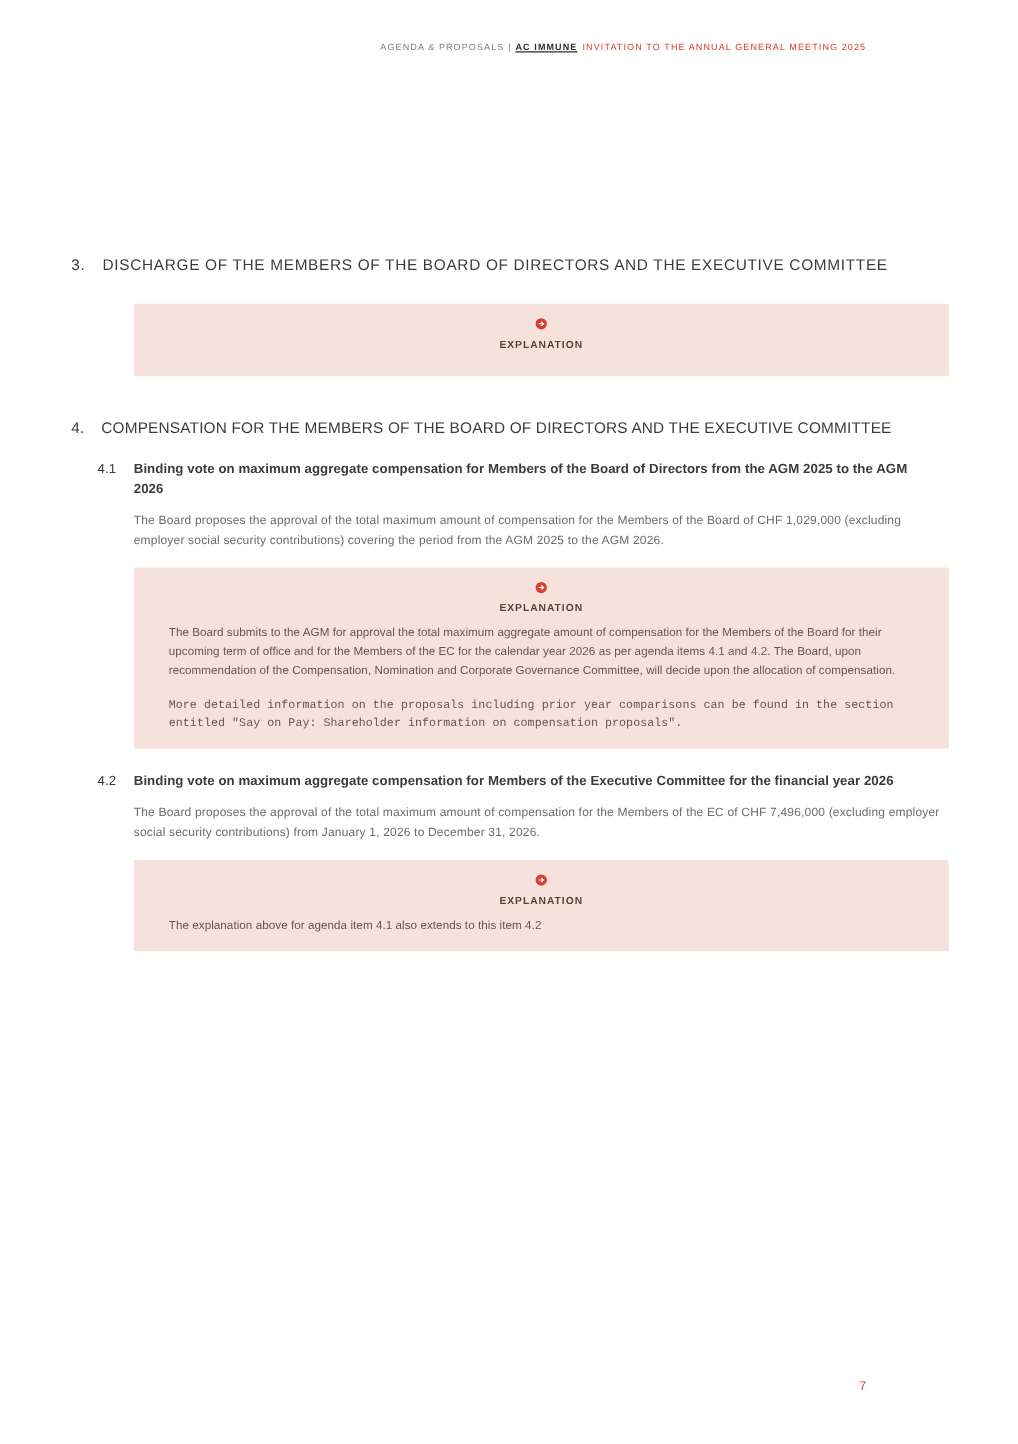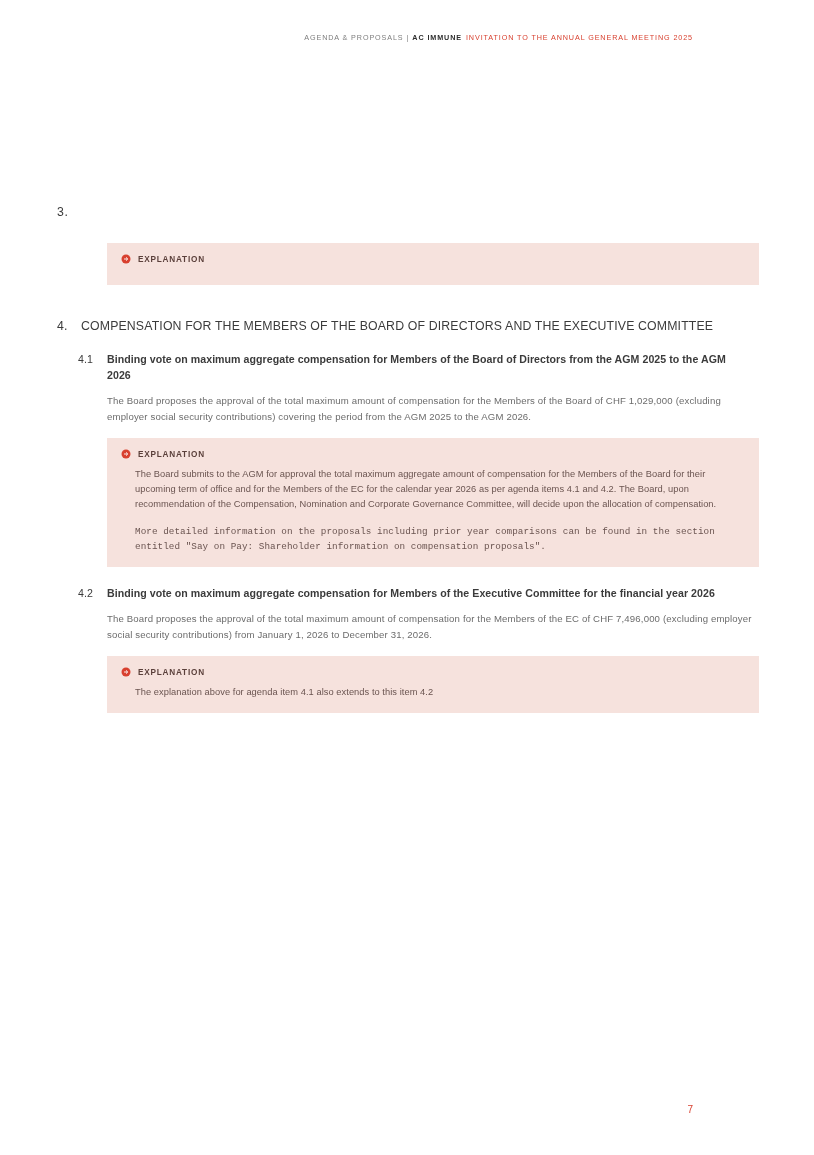--- a/index.html
+++ b/index.html
@@ -39,20 +39,21 @@
     color: #7d7d7d;
   }
   .header .h-sep {
     color: #7d7d7d;
     margin: 0 3px;
   }
   .header .h-brand {
     color: #2d2d2d;
     font-weight: bold;
     letter-spacing: 0.9px;
+    text-decoration: underline;
   }
   .header .h-red {
     color: #d8402f;
     margin-left: 4px;
     letter-spacing: 0.9px;
   }
 
   
   .content {
     position: absolute;
@@ -130,20 +131,21 @@
     margin-right: 55px;
     padding: 11px 14px 13px 14px;
     box-sizing: border-box;
     margin-top: 14px;
   }
   .expl-head {
     display: flex;
     align-items: center;
     gap: 7px;
     margin-bottom: 8px;
+    flex-direction: column;
   }
   .expl-icon {
     width: 10px;
     height: 10px;
     flex: 0 0 10px;
     position: relative;
   }
   .expl-icon svg { display: block; }
   .expl-title {
     font-size: 8.2px;
@@ -185,20 +187,21 @@
     <span class="h-sep">|</span>
     <span class="h-brand">AC IMMUNE</span>
     <span class="h-red">INVITATION TO THE ANNUAL GENERAL MEETING 2025</span>
   </div>
 
   <div class="content">
 
     <div class="section">
       <div class="sec-head">
         <span class="num">3.</span>
+        <span class="txt">DISCHARGE OF THE MEMBERS OF THE BOARD OF DIRECTORS AND THE EXECUTIVE COMMITTEE</span>
       </div>
       <div class="gap-sm"></div>
 
       <div class="expl">
         <div class="expl-head">
           <span class="expl-icon">
             <svg width="10" height="10" viewBox="0 0 10 10">
               <circle cx="5" cy="5" r="4.5" fill="#d8402f"></circle>
               <path d="M3 5 h3.2 M5 3.4 L6.8 5 L5 6.6" fill="none" stroke="#ffffff" stroke-width="0.9"></path>
             </svg>

